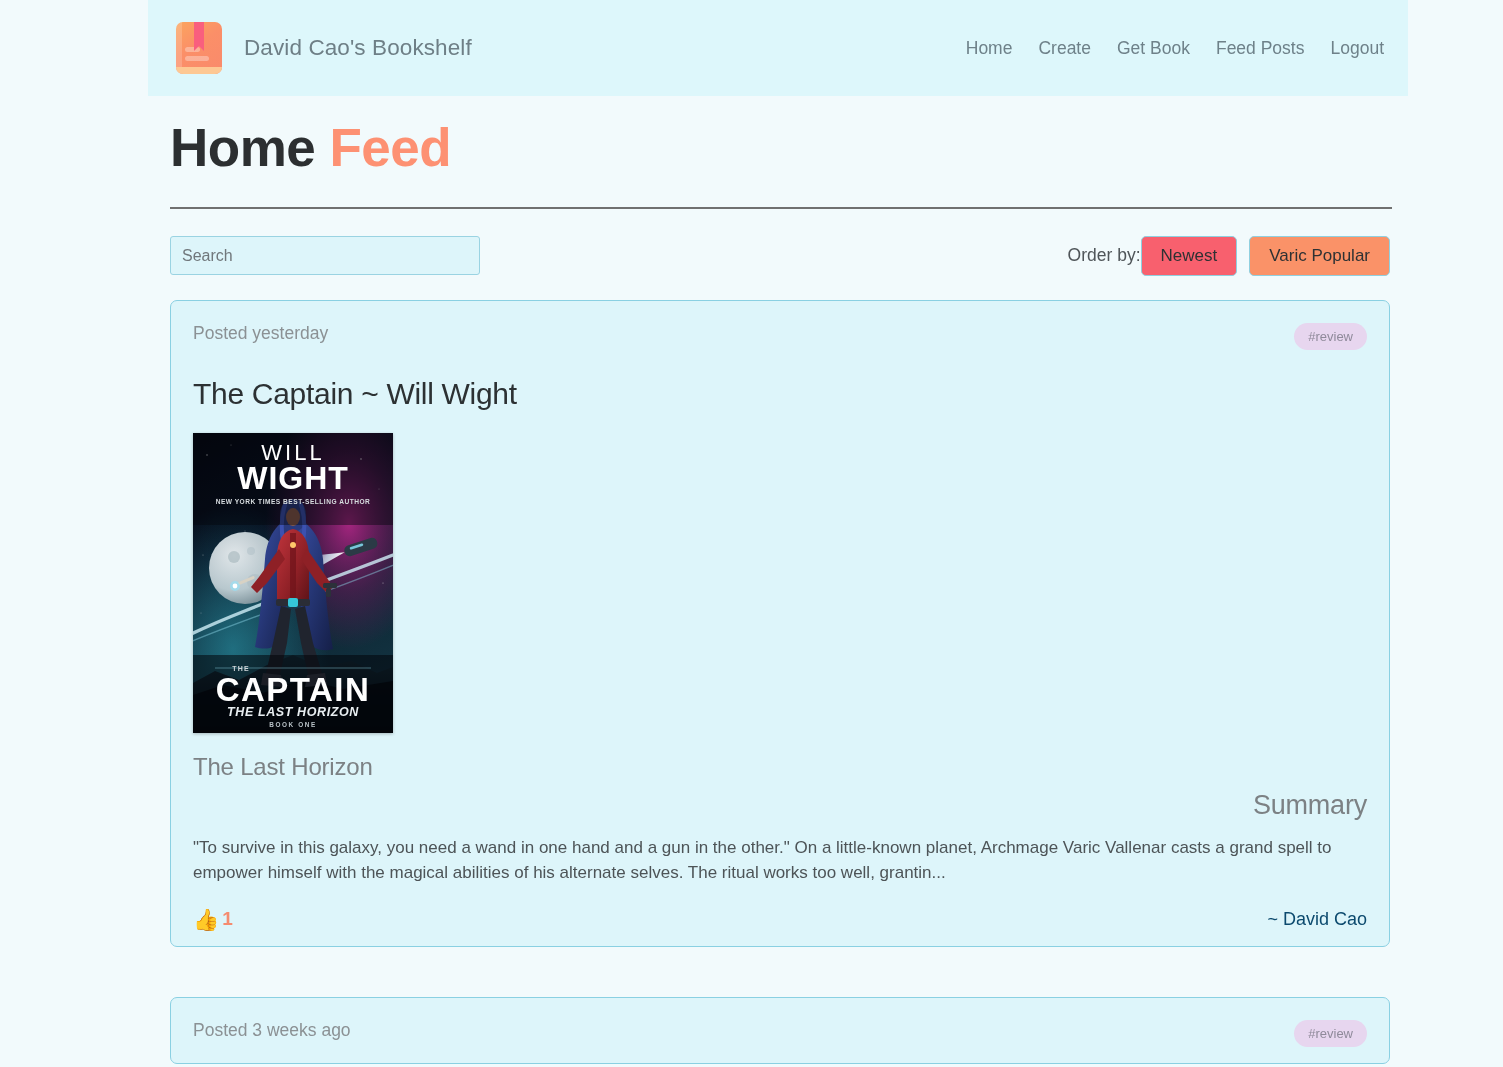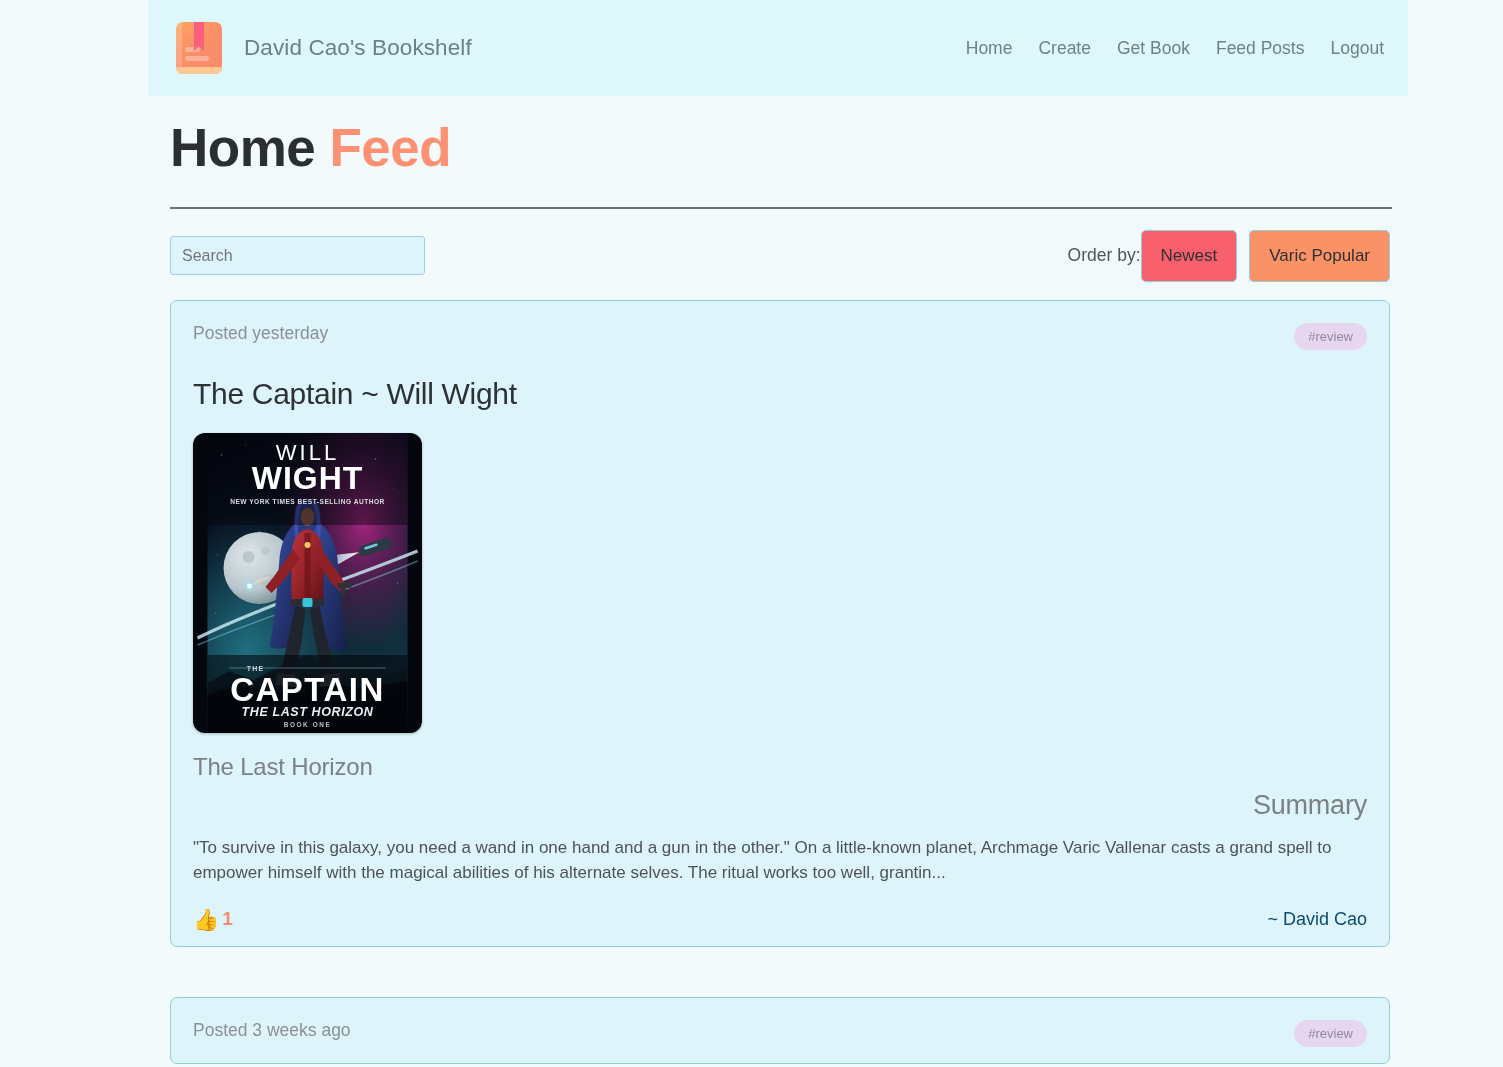--- a/index.html
+++ b/index.html
@@ -142,21 +142,21 @@
   
   .controls {
     margin-top: 27px;
     height: 40px;
     display: flex;
     align-items: center;
     position: relative;
   }
 
   .search-input {
-    width: 255px;
+    width: 310px;
     height: 39px;
     background: #ddf5fa;
     border: 1px solid #9ad3e2;
     border-radius: 3px;
     padding: 0 11px;
     font-size: 16px;
     color: #555;
     font-family: "Liberation Sans", sans-serif;
     outline: none;
   }
@@ -167,21 +167,21 @@
     display: flex;
     align-items: center;
   }
   .order-label {
     font-size: 17.5px;
     color: #4f5559;
   }
   .order-btn {
     border: 1px solid #8fd0e0;
     border-radius: 5px;
-    height: 52px;
+    height: 40px;
     padding: 0 19px;
     font-size: 17px;
     color: #2e3133;
     font-family: "Liberation Sans", sans-serif;
     cursor: pointer;
     white-space: nowrap;
   }
   .order-btn.newest { background: #f8606e; }
   .order-btn.popular { background: #fa9268; margin-left: 12px; }
 
@@ -218,23 +218,23 @@
     font-size: 30px;
     font-weight: 400;
     color: #2c3133;
     margin-top: 27px;
     letter-spacing: -0.3px;
   }
 
   
   .book-cover {
     margin-top: 22px;
-    width: 229px;
+    width: 200px;
     height: 300px;
-    border-radius: 12px;
+    border-radius: 0;
     overflow: hidden;
     position: relative;
     background: #05070f;
     box-shadow: 0 1px 3px rgba(0,0,0,0.25);
   }
   .bc-svg { display: block; width: 100%; height: 100%; }
 
   .book-name {
     font-size: 24px;
     color: #7c8184;

